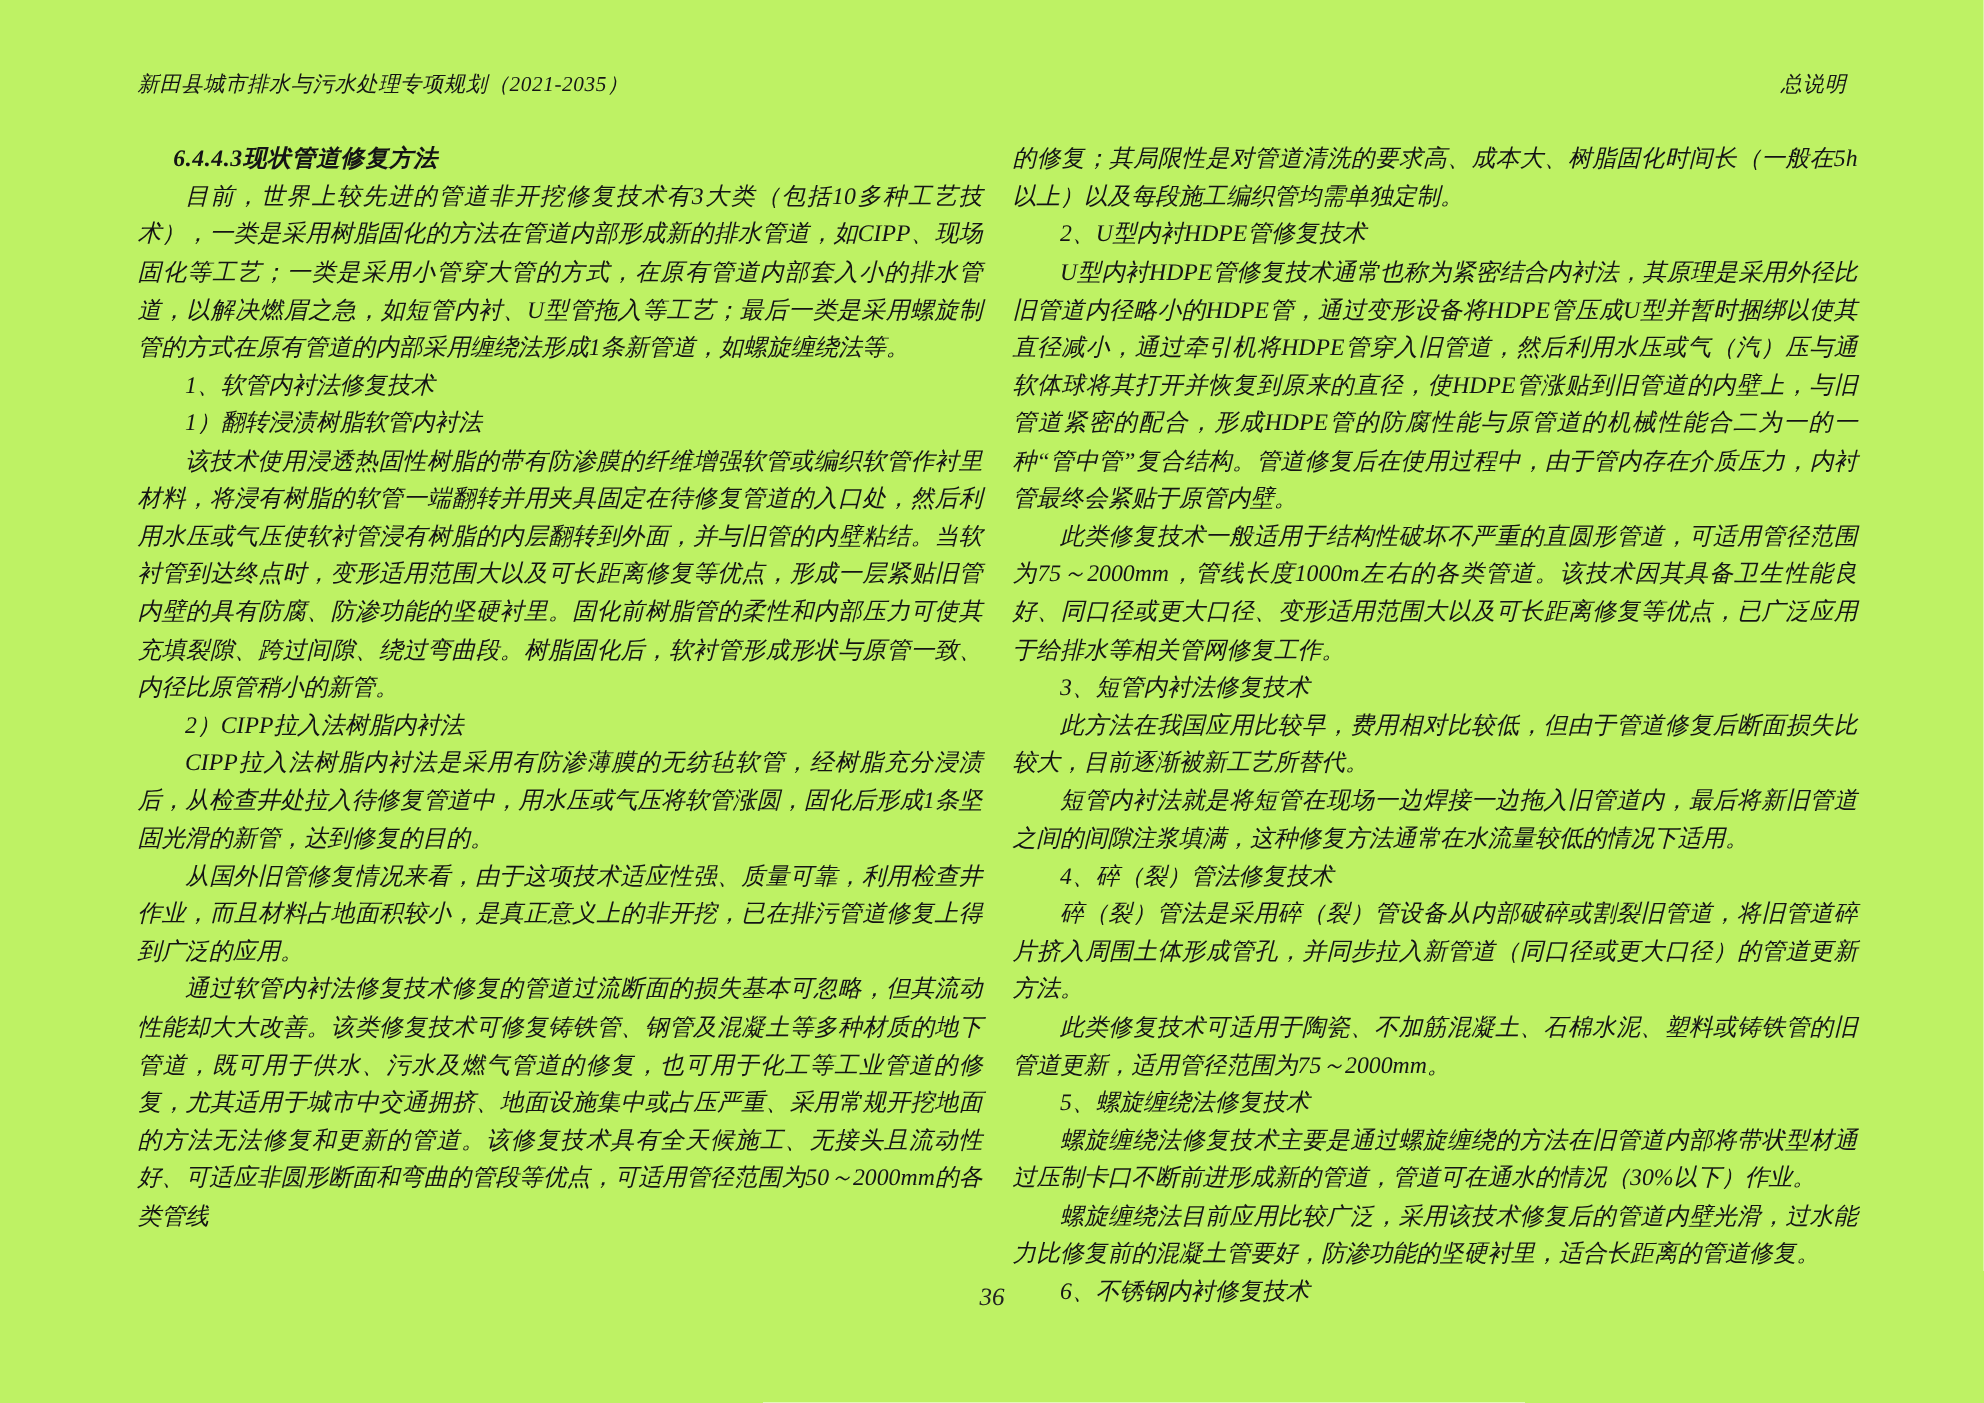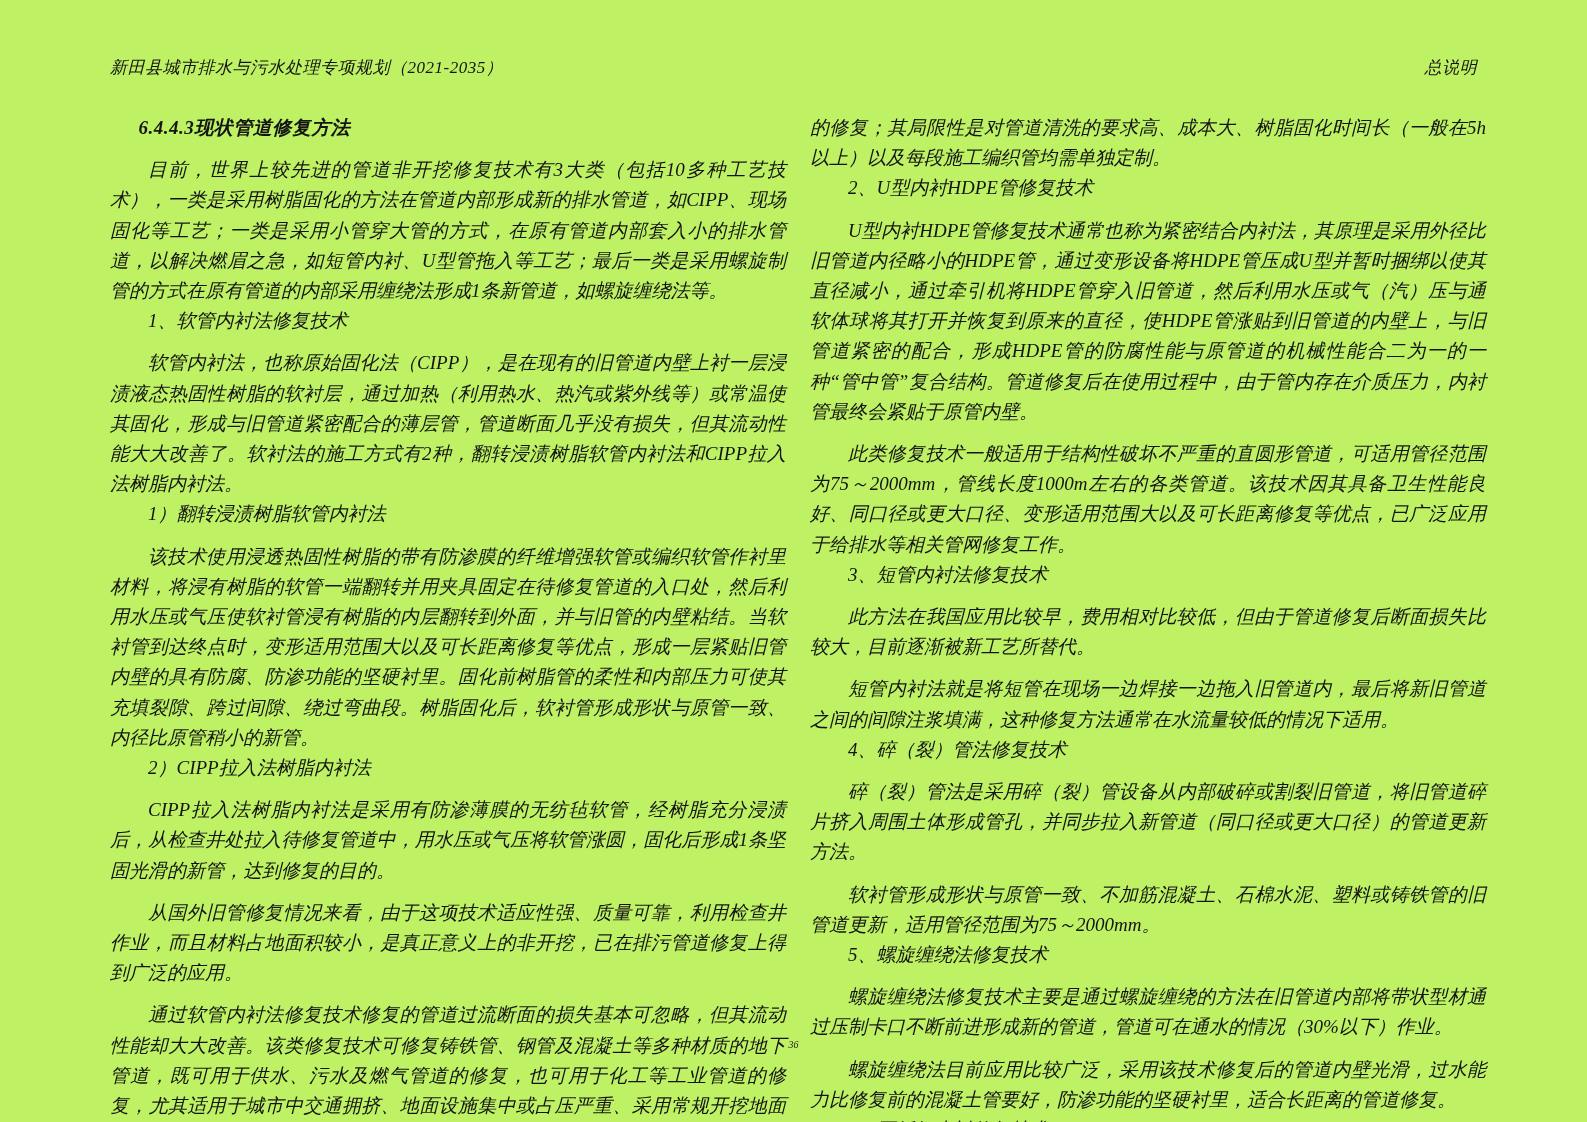--- a/index.html
+++ b/index.html
@@ -52,70 +52,68 @@
     font-weight: bold;
     text-indent: 1.5em;
     letter-spacing: 0.5px;
   }
   .column p.sub {
     text-indent: 2em;
   }
   .column p.para {
     text-indent: 2em;
     text-align: justify;
-    margin-top: 12px;
   }
   .column p.para-cont {
     text-indent: 0;
     text-align: justify;
   }
   .page-footer {
     position: absolute;
     bottom: 72px;
     left: 0;
     width: 100%;
     text-align: center;
-    font-size: 10px;
+    font-size: 20px;
     color: #222222;
   }
 </style>
 </head>
 <body>
 
 <div class="page">
 
   <div class="page-header">
     <span>新田县城市排水与污水处理专项规划（2021-2035）</span>
     <span>总说明</span>
   </div>
 
   <div class="columns">
     <div class="column">
         <p class="heading">6.4.4.3现状管道修复方法</p>
         <p class="para">目前，世界上较先进的管道非开挖修复技术有3大类（包括10多种工艺技术），一类是采用树脂固化的方法在管道内部形成新的排水管道，如CIPP、现场固化等工艺；一类是采用小管穿大管的方式，在原有管道内部套入小的排水管道，以解决燃眉之急，如短管内衬、U型管拖入等工艺；最后一类是采用螺旋制管的方式在原有管道的内部采用缠绕法形成1条新管道，如螺旋缠绕法等。</p>
         <p class="sub">1、软管内衬法修复技术</p>
-        <p class="para">软管内衬法，也称原始固化法（CIPP），是在现有的旧管道内壁上衬一层浸渍液态热固性树脂的软衬层，通过加热（利用热水、热汽或紫外线等）或常温使其固化，形成与旧管道紧密配合的薄层管，管道断面几乎没有损失，但其流动性能大大改善了。软衬法的施工方式有2种，翻转浸渍树脂软管内衬法和CIPP拉入法树脂内衬法。</p>
         <p class="sub">1）翻转浸渍树脂软管内衬法</p>
         <p class="para">该技术使用浸透热固性树脂的带有防渗膜的纤维增强软管或编织软管作衬里材料，将浸有树脂的软管一端翻转并用夹具固定在待修复管道的入口处，然后利用水压或气压使软衬管浸有树脂的内层翻转到外面，并与旧管的内壁粘结。当软衬管到达终点时，变形适用范围大以及可长距离修复等优点，形成一层紧贴旧管内壁的具有防腐、防渗功能的坚硬衬里。固化前树脂管的柔性和内部压力可使其充填裂隙、跨过间隙、绕过弯曲段。树脂固化后，软衬管形成形状与原管一致、内径比原管稍小的新管。</p>
         <p class="sub">2）CIPP拉入法树脂内衬法</p>
         <p class="para">CIPP拉入法树脂内衬法是采用有防渗薄膜的无纺毡软管，经树脂充分浸渍后，从检查井处拉入待修复管道中，用水压或气压将软管涨圆，固化后形成1条坚固光滑的新管，达到修复的目的。</p>
         <p class="para">从国外旧管修复情况来看，由于这项技术适应性强、质量可靠，利用检查井作业，而且材料占地面积较小，是真正意义上的非开挖，已在排污管道修复上得到广泛的应用。</p>
         <p class="para">通过软管内衬法修复技术修复的管道过流断面的损失基本可忽略，但其流动性能却大大改善。该类修复技术可修复铸铁管、钢管及混凝土等多种材质的地下管道，既可用于供水、污水及燃气管道的修复，也可用于化工等工业管道的修复，尤其适用于城市中交通拥挤、地面设施集中或占压严重、采用常规开挖地面的方法无法修复和更新的管道。该修复技术具有全天候施工、无接头且流动性好、可适应非圆形断面和弯曲的管段等优点，可适用管径范围为50～2000mm的各类管线</p>
       </div>
     <div class="column">
         <p class="para-cont">的修复；其局限性是对管道清洗的要求高、成本大、树脂固化时间长（一般在5h以上）以及每段施工编织管均需单独定制。</p>
         <p class="sub">2、U型内衬HDPE管修复技术</p>
         <p class="para">U型内衬HDPE管修复技术通常也称为紧密结合内衬法，其原理是采用外径比旧管道内径略小的HDPE管，通过变形设备将HDPE管压成U型并暂时捆绑以使其直径减小，通过牵引机将HDPE管穿入旧管道，然后利用水压或气（汽）压与通软体球将其打开并恢复到原来的直径，使HDPE管涨贴到旧管道的内壁上，与旧管道紧密的配合，形成HDPE管的防腐性能与原管道的机械性能合二为一的一种“管中管”复合结构。管道修复后在使用过程中，由于管内存在介质压力，内衬管最终会紧贴于原管内壁。</p>
         <p class="para">此类修复技术一般适用于结构性破坏不严重的直圆形管道，可适用管径范围为75～2000mm，管线长度1000m左右的各类管道。该技术因其具备卫生性能良好、同口径或更大口径、变形适用范围大以及可长距离修复等优点，已广泛应用于给排水等相关管网修复工作。</p>
         <p class="sub">3、短管内衬法修复技术</p>
         <p class="para">此方法在我国应用比较早，费用相对比较低，但由于管道修复后断面损失比较大，目前逐渐被新工艺所替代。</p>
         <p class="para">短管内衬法就是将短管在现场一边焊接一边拖入旧管道内，最后将新旧管道之间的间隙注浆填满，这种修复方法通常在水流量较低的情况下适用。</p>
         <p class="sub">4、碎（裂）管法修复技术</p>
         <p class="para">碎（裂）管法是采用碎（裂）管设备从内部破碎或割裂旧管道，将旧管道碎片挤入周围土体形成管孔，并同步拉入新管道（同口径或更大口径）的管道更新方法。</p>
-        <p class="para">软衬管形成形状与原管一致、不加筋混凝土、石棉水泥、塑料或铸铁管的旧管道更新，适用管径范围为75～2000mm。</p>
+        <p class="para">此类修复技术可适用于陶瓷、不加筋混凝土、石棉水泥、塑料或铸铁管的旧管道更新，适用管径范围为75～2000mm。</p>
         <p class="sub">5、螺旋缠绕法修复技术</p>
         <p class="para">螺旋缠绕法修复技术主要是通过螺旋缠绕的方法在旧管道内部将带状型材通过压制卡口不断前进形成新的管道，管道可在通水的情况（30%以下）作业。</p>
         <p class="para">螺旋缠绕法目前应用比较广泛，采用该技术修复后的管道内壁光滑，过水能力比修复前的混凝土管要好，防渗功能的坚硬衬里，适合长距离的管道修复。</p>
         <p class="sub">6、不锈钢内衬修复技术</p>
       </div>
   </div>
 
   <div class="page-footer">
     <span>36</span>
   </div>

